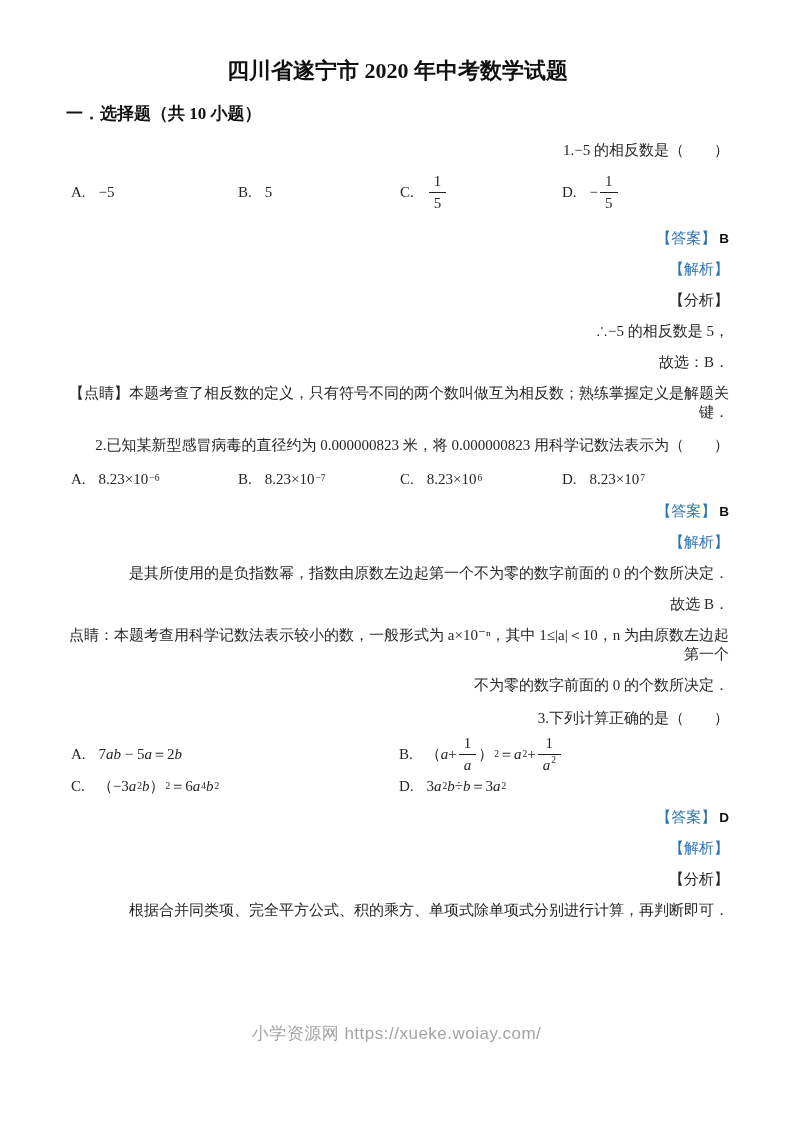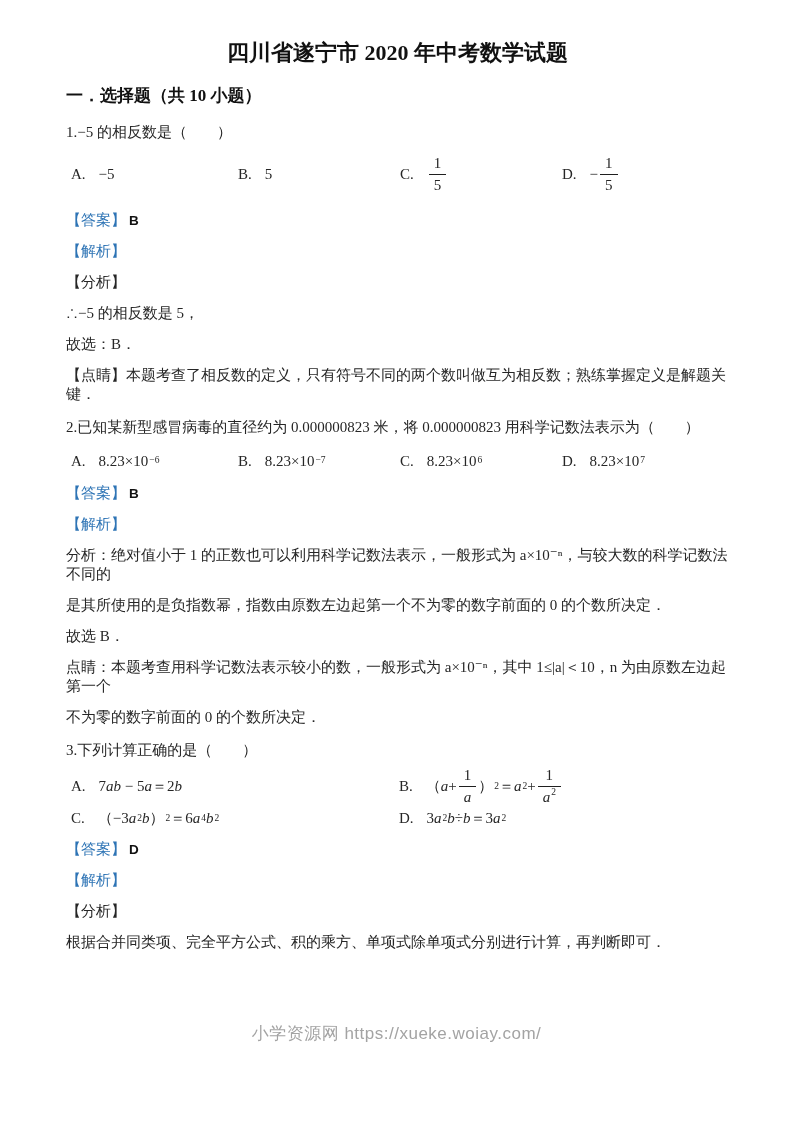--- a/index.html
+++ b/index.html
@@ -5,24 +5,24 @@
   :root{
     --label-blue:#2E74B5;
     --body-text:#262626;
     --footer-gray:#a3a3a3;
   }
   html,body{margin:0;padding:0;background:#fff;}
   .page{
     position:relative;width:793px;height:1122px;background:#fff;overflow:hidden;
     font-family:"Liberation Serif","DejaVu Serif",serif;color:var(--body-text);
   }
-  .content{padding:38px 64px 0 66px;}
+  .content{padding:56px 64px 0 66px;}
   .title{margin:0;text-align:center;font-size:22px;font-weight:700;line-height:30px;color:#111;}
   .sec{margin:17px 0 16px;font-size:17px;font-weight:700;line-height:22px;color:#111;}
-  .line{margin:12px 0 0;font-size:15px;line-height:19px;}
+  .line{margin:12px 0 0;font-size:15px;line-height:19px;text-align:right;}
   .stem{margin-top:13px;}
   .mt14{margin-top:14px;}
   .blue{color:var(--label-blue);}
   .ansv{
     font-family:"Liberation Sans","DejaVu Sans",sans-serif;
     font-size:13.5px;font-weight:600;margin-left:3px;color:#111;
   }
   
   .opts{display:grid;align-items:center;font-size:15px;padding-left:5px;}
   .opts4{grid-template-columns:167px 162px 162px 1fr;margin-top:10px;padding-top:2px;padding-bottom:2px;}
@@ -93,21 +93,20 @@
         <span class="olabel">C.</span>
         <span class="omath"><span>8.23×10</span><sup>6</sup></span>
       </div>
       <div class="opt">
         <span class="olabel">D.</span>
         <span class="omath"><span>8.23×10</span><sup>7</sup></span>
       </div>
     </div>
     <p class="line"><span class="blue">【答案】</span><span class="ansv">B</span></p>
     <p class="line blue">【解析】</p>
-    <p class="line">分析：绝对值小于 1 的正数也可以利用科学记数法表示，一般形式为 a×10⁻ⁿ，与较大数的科学记数法不同的</p>
     <p class="line">是其所使用的是负指数幂，指数由原数左边起第一个不为零的数字前面的 0 的个数所决定．</p>
     <p class="line">故选 B．</p>
     <p class="line">点睛：本题考查用科学记数法表示较小的数，一般形式为 a×10⁻ⁿ，其中 1≤|a|＜10，n 为由原数左边起第一个</p>
     <p class="line">不为零的数字前面的 0 的个数所决定．</p>
 
     <p class="line mt14">3.下列计算正确的是（　　）</p>
     <div class="opts opts2 optsAB">
       <div class="opt">
         <span class="olabel">A.</span>
         <span class="omath"><span>7</span><span class="it">ab</span><span> − 5</span><span class="it">a</span><span>＝2</span><span class="it">b</span></span>

